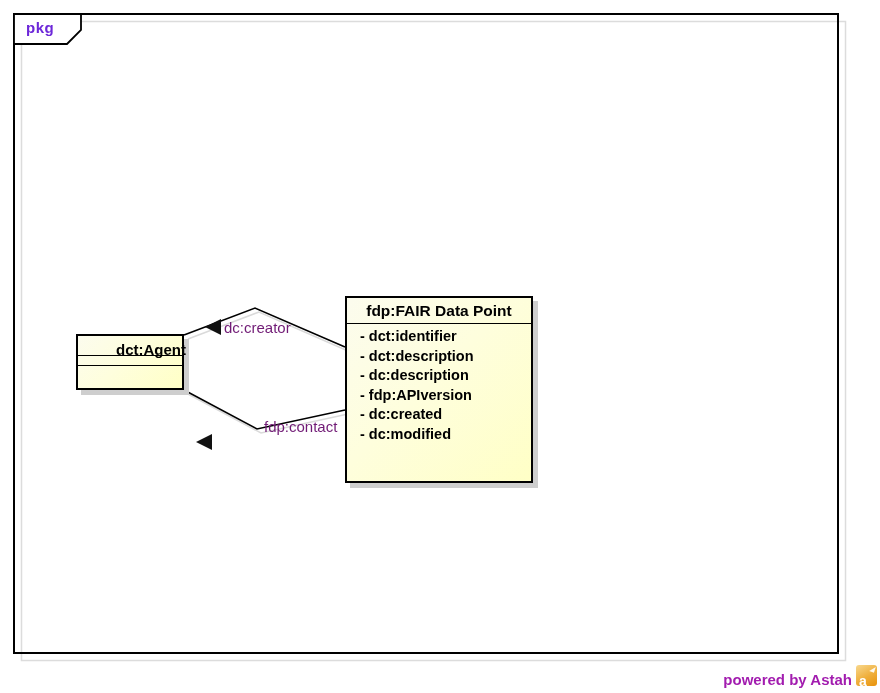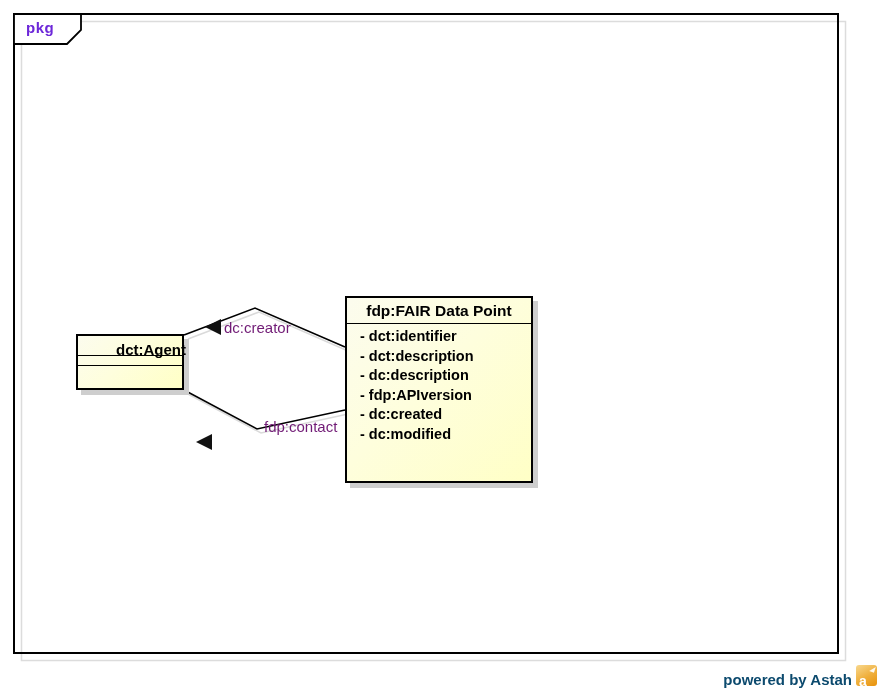--- a/index.html
+++ b/index.html
@@ -39,21 +39,21 @@
   .assoc-label{position:absolute;font-size:15px;color:#701a75;white-space:nowrap;}
   .creator-label{left:224px;top:319px;}
   .contact-label{left:216px;top:418px;margin-left:48px;}
 
   
   .watermark{
     position:absolute;left:0;top:668px;width:855px;height:22px;
     display:flex;justify-content:flex-end;align-items:center;
   }
   .watermark .wm-text{
-    font-size:15px;font-weight:bold;color:#0c4a6e;margin-right:3px;
+    font-size:15px;font-weight:bold;color:#a21caf;margin-right:3px;
   }
   .astah-logo{
     position:absolute;left:856px;top:665px;width:21px;height:21px;border-radius:3px;
     background:linear-gradient(150deg,#f8d88e 0%,#efae3a 55%,#e8920c 100%);
     overflow:hidden;
   }
   .astah-logo .logo-a{
     position:absolute;left:3px;bottom:-2px;color:#fff;
     font-weight:bold;font-size:14px;line-height:14px;
   }

